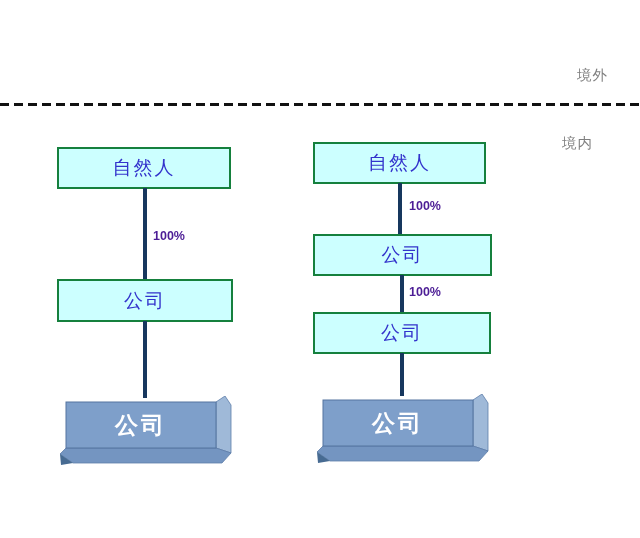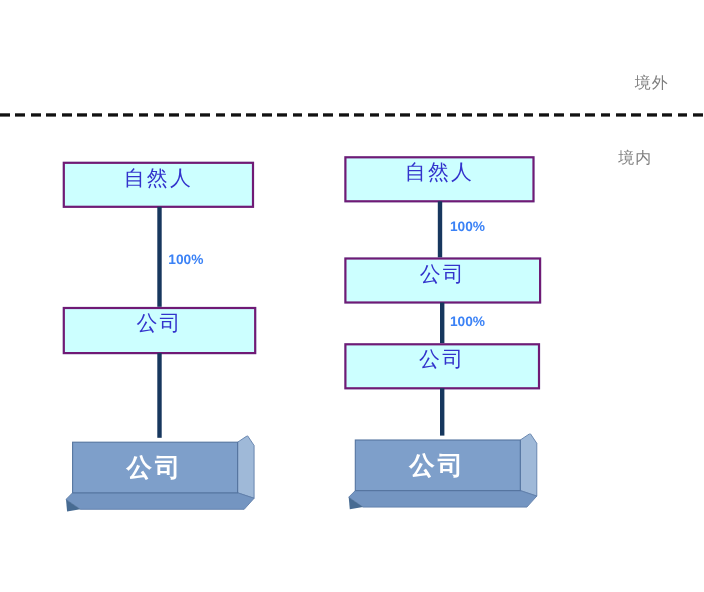--- a/index.html
+++ b/index.html
@@ -28,39 +28,40 @@
     position: absolute;
     left: 0; right: 0; top: 103px; height: 3px;
     background: repeating-linear-gradient(90deg, #111111 0 9px, transparent 9px 14px);
   }
 
   
   .flat-node {
     position: absolute;
     box-sizing: border-box;
     background: #ccffff;
-    border: 2px solid #701a75;
+    border: 2px solid #15803d;
     color: #3333cc;
     font-size: 19px;
     letter-spacing: 2px;
     display: flex;
+    align-items: center;
     justify-content: center;
   }
 
   
   .connector {
     position: absolute;
     width: 4px;
     background: #17375e;
   }
 
   
   .pct-label {
     position: absolute;
-    color: #3b82f6;
+    color: #4c1d95;
     font-size: 12.5px;
     font-weight: bold;
     white-space: nowrap;
   }
 
   
   .cube-node { position: absolute; }
   .cube-node svg { display: block; }
   .cube-text {
     font-family: "Liberation Serif", "DejaVu Serif", serif;

